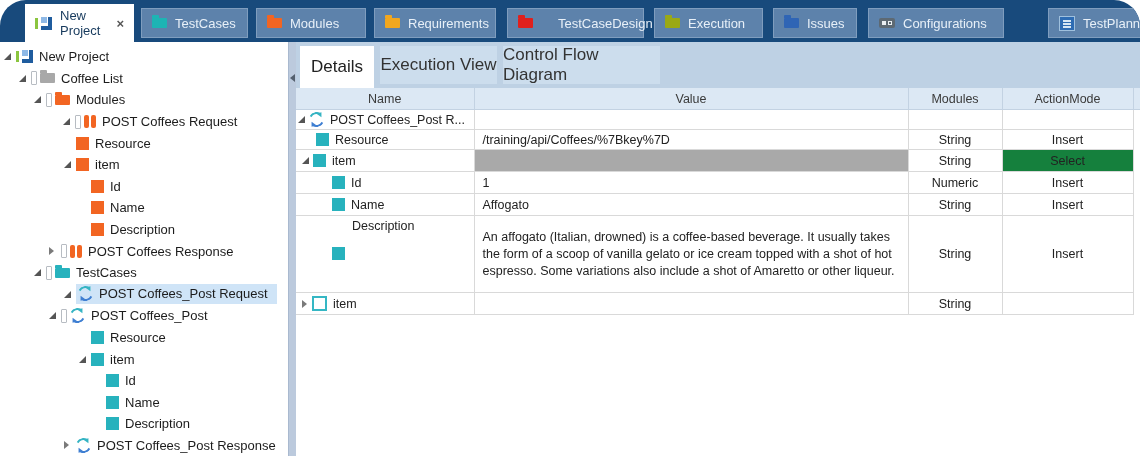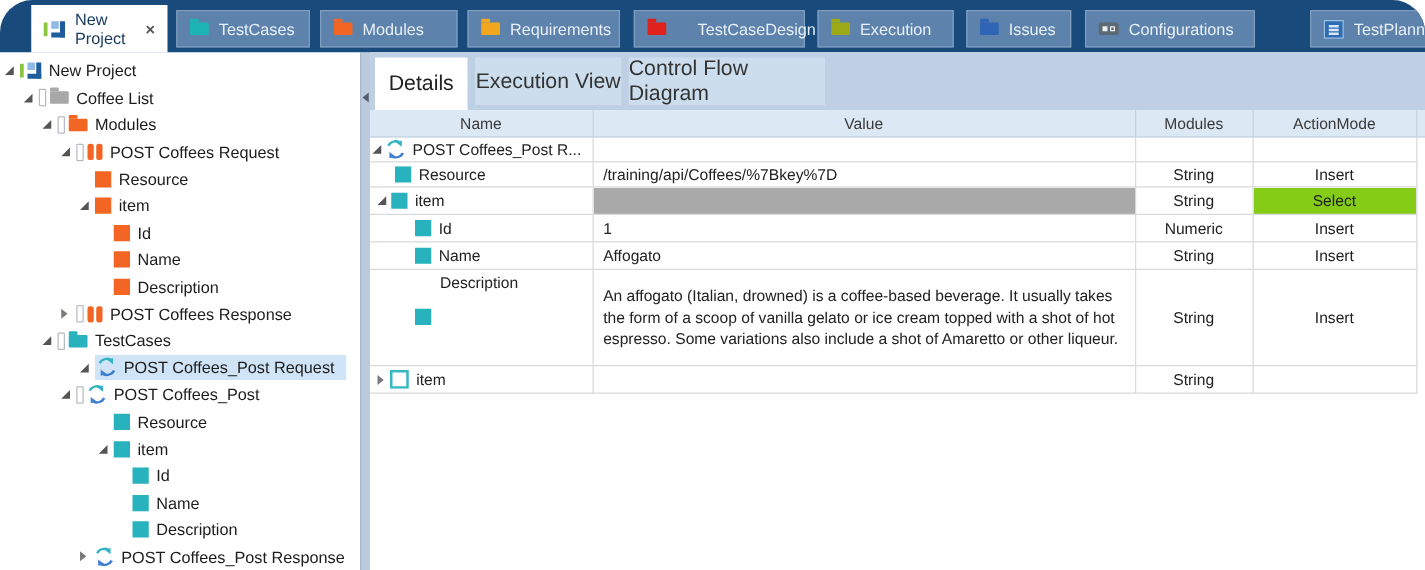--- a/index.html
+++ b/index.html
@@ -80,21 +80,21 @@
            border-right:1px solid #c3d2e2;border-bottom:1px solid #c3d2e2;padding:0;}
   .grid th.filler{border-right:none;}
   .grid td{border:1px solid #d9d9d9;padding:0;height:21px;vertical-align:middle;overflow:hidden;}
   .grid td.first{border-left:none;}
   .grid td.fill{border:none;background:#fff;}
   .grid tr.r1 td{height:19px;}  .grid tr.r2 td{height:19px;}
   .nc{display:flex;align-items:center;white-space:nowrap;overflow:hidden;}
   .vcell{padding:0 8px;white-space:nowrap;overflow:hidden;}
   .dcell{padding:0 10px;text-align:center;}
   .gray-cell{background:#a9a9a9;}
-  .green-cell{background:#84cc16;}
+  .green-cell{background:#15803d;}
   .desc-name{position:relative;height:76px;}
   .desc-name .sq{position:absolute;left:36px;top:50%;margin-top:-7px;}
   .desc-name .lbl{display:block;margin-left:56px;padding-top:3px;}
   .desc-val{padding:4px 8px;line-height:17px;white-space:normal;}
 </style>
 </head>
 <body>
 
 <div id="stage">
 
@@ -165,21 +165,21 @@
       <span class="tlabel">Coffee List</span>
     </div>
     <div class="trow" style="padding-left:34px">
       <span class="expslot">
           <span class="exp-open"></span>
         </span>
       <span class="vbar"></span>
       <span class="foldr sq-orange"></span>
       <span class="tlabel">Modules</span>
     </div>
-    <div class="trow" style="padding-left:49px">
+    <div class="trow" style="padding-left:63px">
       <span class="expslot">
           <span class="exp-open"></span>
         </span>
       <span class="vbar"></span>
       <span class="mod">
           <i></i>
           <i></i>
         </span>
       <span class="tlabel">POST Coffees Request</span>
     </div>

